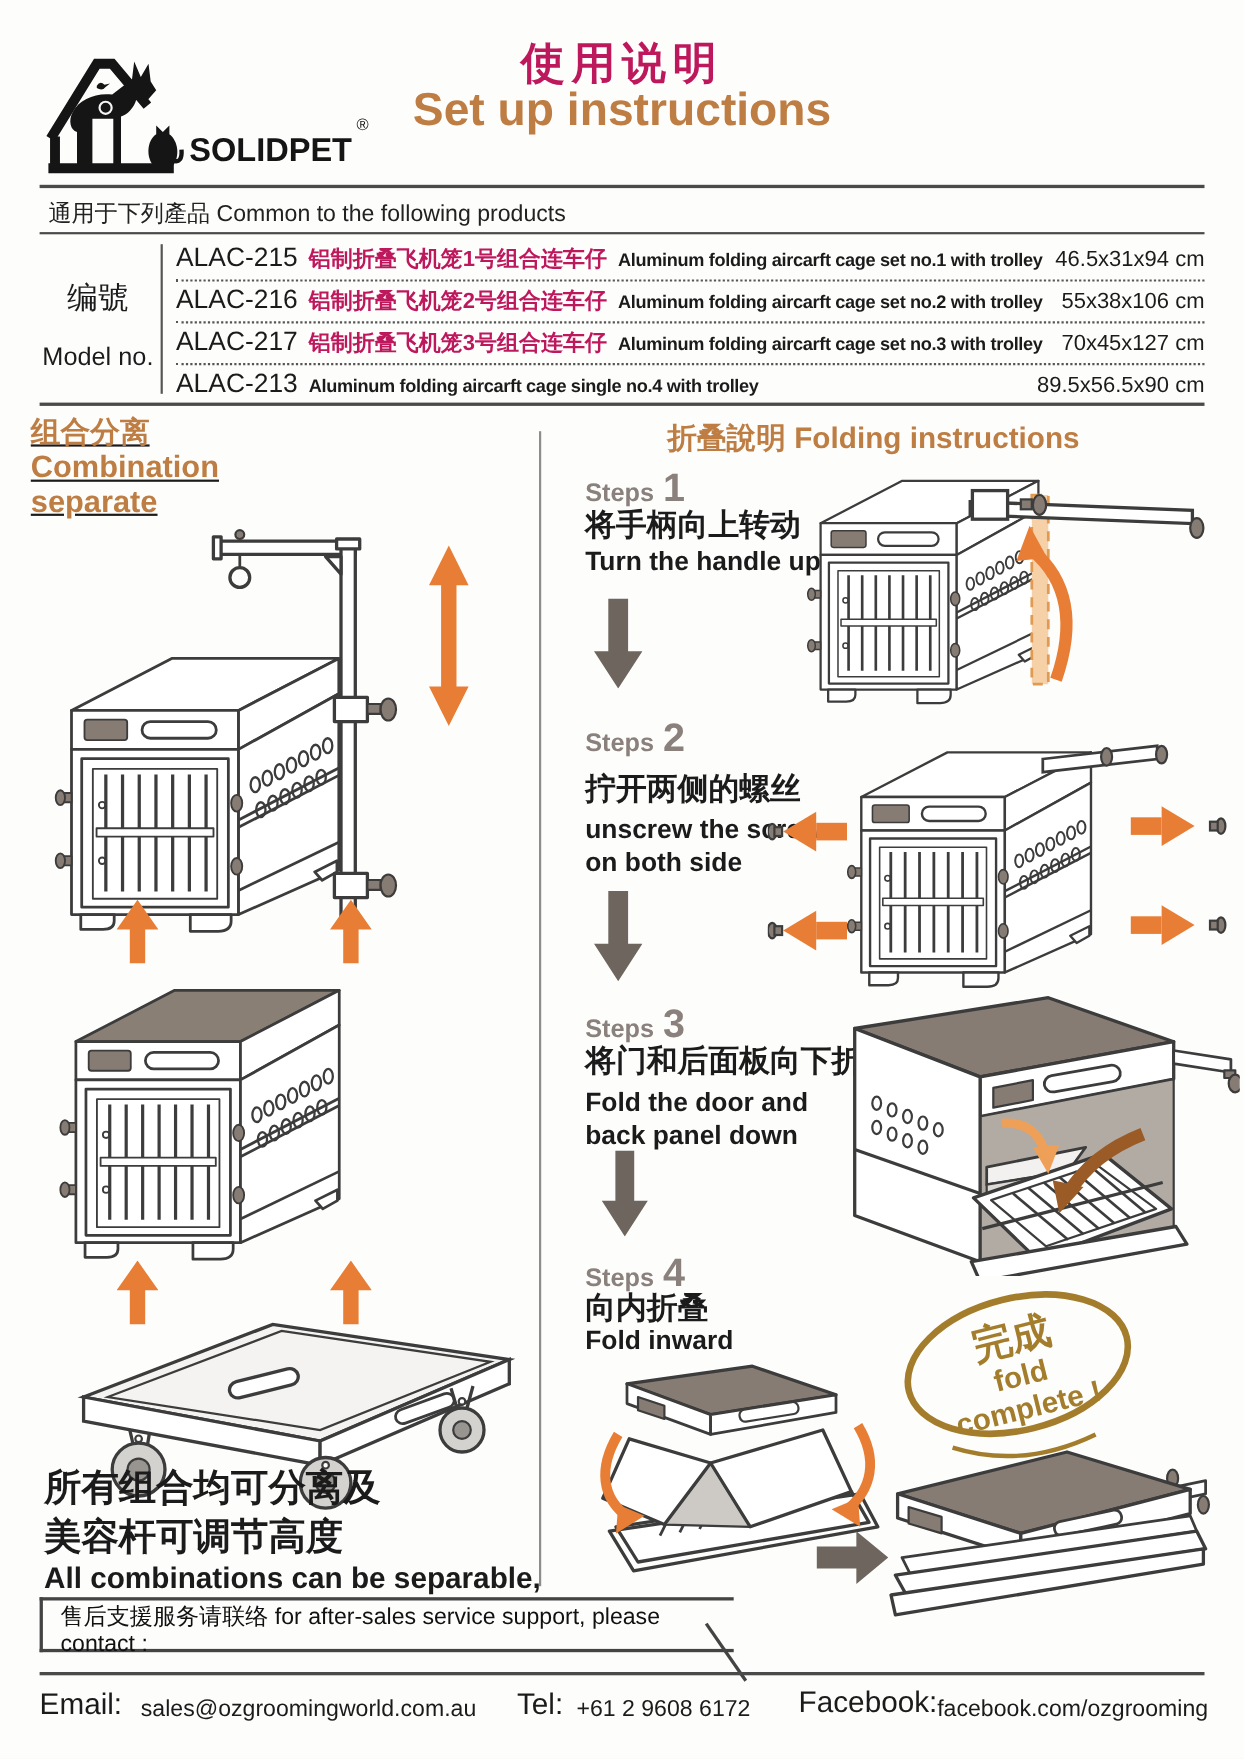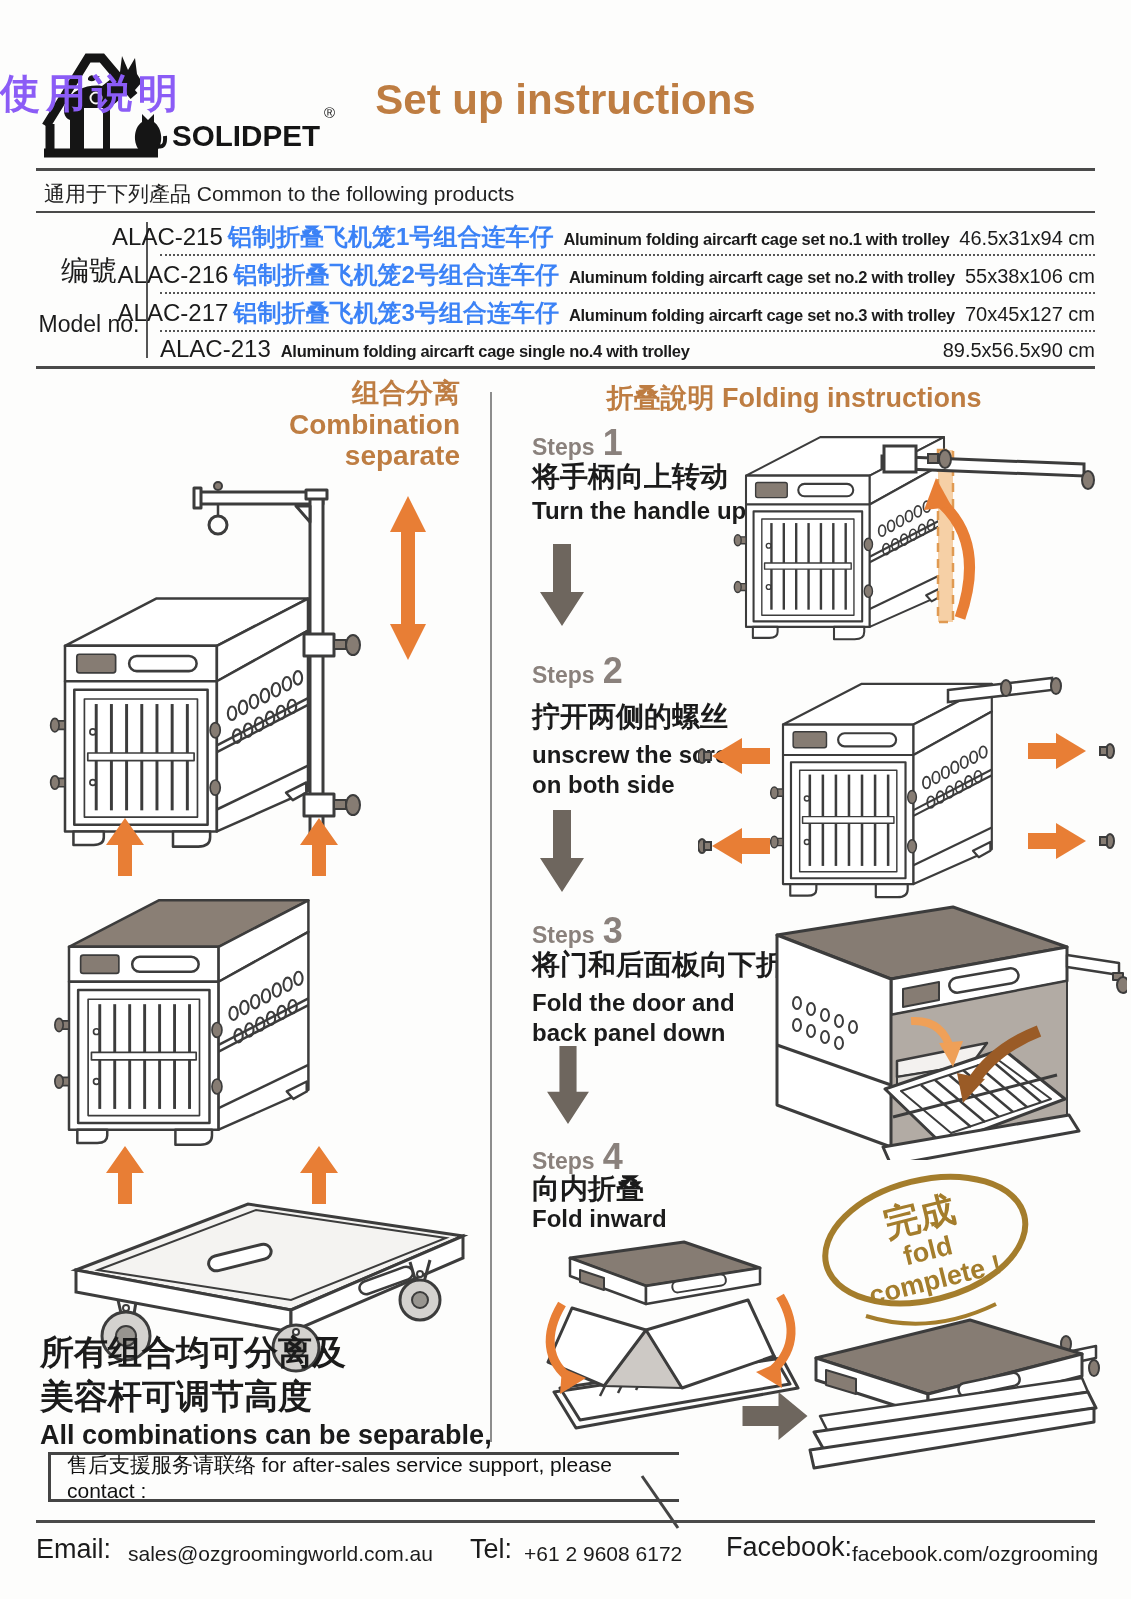--- a/index.html
+++ b/index.html
@@ -4,53 +4,53 @@
 <style>
   html,body{margin:0;padding:0;background:#e8e8e8;}
   .page{
     position:relative;width:1131px;height:1599px;margin:0 auto;
     background:#fdfdfc;overflow:hidden;
     font-family:"Liberation Sans","DejaVu Sans",sans-serif;color:#1b1b1b;
   }
   .abs{position:absolute;}
   .rule{position:absolute;left:36px;width:1059px;background:#4a4a4a;}
   
-  .title-cn{position:absolute;left:0;right:0;top:30px;font-size:40px;font-weight:bold;color:#8b5cf6;letter-spacing:6px;margin-top:36px;}
+  .title-cn{position:absolute;left:0;right:0;top:30px;text-align:center;font-size:40px;font-weight:bold;color:#be185d;letter-spacing:6px;}
   .title-en{position:absolute;left:0;right:0;top:76px;text-align:center;font-size:42px;font-weight:bold;color:#be7d42;}
   .common-line{position:absolute;left:44px;top:180px;font-size:21px;color:#222;}
   
   .model-label{position:absolute;left:36px;top:252px;width:106px;text-align:center;}
   .model-label .cn{font-size:28px;display:block;margin-bottom:21px;}
   .model-label .en{font-size:23px;display:block;}
   .vline{position:absolute;background:#555;}
   .prod-rows{position:absolute;left:160px;right:36px;top:218px;}
   .prod-row{display:flex;align-items:baseline;gap:10px;height:30px;padding:3px 0;border-bottom:2px dotted #555;white-space:nowrap;justify-content:flex-end;}
   .prod-row:last-child{border-bottom:none;}
   .prod-row .code{font-size:24px;min-width:106px;}
-  .prod-row .cn{font-size:24px;font-weight:bold;color:#3b82f6;}
+  .prod-row .cn{font-size:20px;font-weight:bold;color:#be185d;}
   .prod-row .en{font-size:16.5px;font-weight:bold;letter-spacing:-0.3px;}
   .prod-row .size{margin-left:auto;font-size:20px;}
   
   .col-divider{position:absolute;left:490px;top:392px;width:2px;height:1050px;background:#8d8d8d;}
-  .left-heading{position:absolute;left:40px;top:378px;width:420px;text-align:right;line-height:31px;}
+  .left-heading{position:absolute;left:28px;top:378px;width:420px;text-align:left;line-height:31px;text-decoration:underline;}
   .left-heading .cn{font-size:27px;font-weight:bold;color:#be7d42;display:block;}
   .left-heading .en{font-size:28px;font-weight:bold;color:#be7d42;display:block;}
   .right-heading{position:absolute;left:492px;top:380px;width:604px;text-align:center;font-size:27px;font-weight:bold;color:#be7d42;}
   
   .step-label{position:absolute;left:532px;color:#8a817c;font-weight:bold;font-size:23px;}
   .step-label .num{font-size:36px;margin-left:8px;}
   .step-cn{position:absolute;left:532px;font-size:28px;font-weight:bold;}
   .step-en{position:absolute;left:532px;font-size:24px;font-weight:bold;line-height:30px;}
   
   .note-cn{position:absolute;left:40px;font-size:34px;font-weight:bold;}
   .note-en{position:absolute;left:40px;font-size:27px;font-weight:bold;}
   
   .contact-box{position:absolute;left:36px;top:1452px;width:612px;height:44px;
     border-top:3px solid #444;border-left:3px solid #444;border-bottom:3px solid #444;
-    display:flex;align-items:center;padding-left:16px;font-size:21px;color:#111;margin-left:12px;}
+    display:flex;align-items:flex-start;padding-left:16px;font-size:21px;color:#111;}
   .contact-label{position:absolute;font-size:27px;}
   .contact-value{position:absolute;font-size:21px;}
   svg{display:block;}
 </style>
 </head>
 <body>
 
 <div class="page">
 
   <svg width="0" height="0" style="position:absolute" aria-hidden="true">

